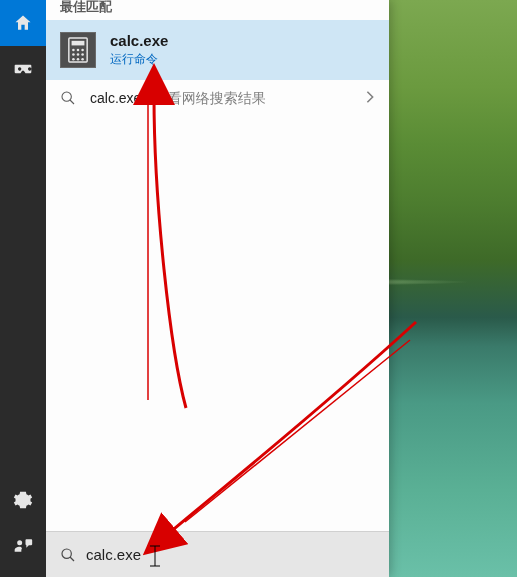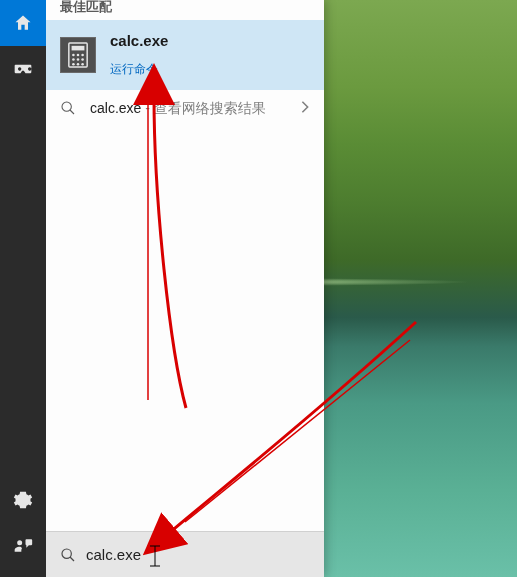--- a/index.html
+++ b/index.html
@@ -45,21 +45,21 @@
     color: #e6e6e6;
     cursor: pointer;
   }
   .sidebar-btn.active { background: #0078d7; }
   .sidebar-btn svg { width: 20px; height: 20px; fill: currentColor; }
   .sidebar-bottom { padding-bottom: 8px; }
 
   .search-panel {
     position: absolute;
     left: 46px; top: 0;
-    width: 278px; height: 100%;
+    width: 343px; height: 100%;
     background: #fdfdfd;
     display: flex; flex-direction: column;
     z-index: 2;
     box-shadow: 2px 0 10px rgba(0,0,0,0.25);
   }
   .panel-header {
     padding: 0 14px 6px 14px;
     color: #5a5a5a;
     font-size: 13px;
     font-weight: bold;
@@ -74,21 +74,21 @@
   }
   .best-match .icon-box {
     width: 36px; height: 36px;
     background: #4f4f4f;
     border: 1px solid #6a6a6a;
     display: flex; align-items: center; justify-content: center;
   }
   .best-match .icon-box svg { width: 22px; height: 26px; fill: #e6e6e6; }
   .best-match .bm-text { display: flex; flex-direction: column; }
   .bm-title { font-size: 15px; font-weight: 600; color: #1a1a1a; }
-  .bm-sub { font-size: 12px; color: #0067c0; margin-top: 12px; }
+  .bm-sub { font-size: 12px; color: #0067c0; margin-top: 2px; }
 
   .suggest-header {
     padding: 14px 14px 6px 14px;
     color: #5a5a5a;
     font-size: 13px;
     font-weight: bold;
   }
   .suggest-row {
     padding: 10px 14px;
     display: flex; align-items: center;

